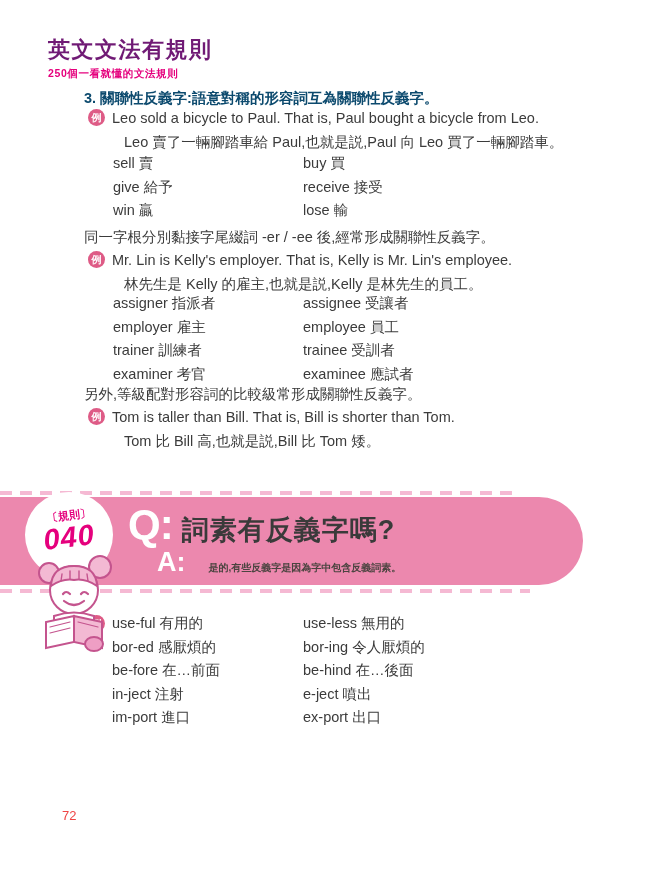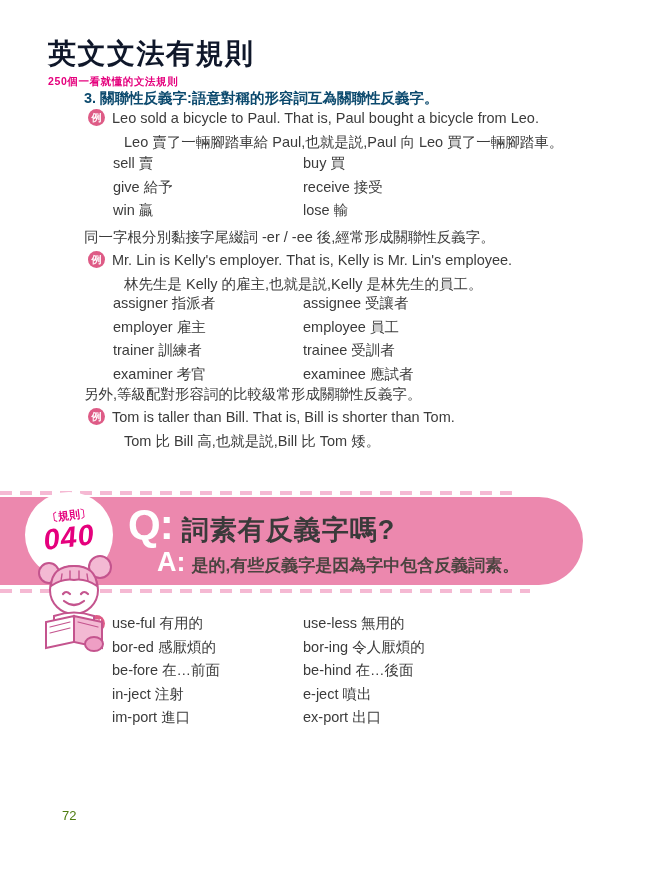--- a/index.html
+++ b/index.html
@@ -3,21 +3,21 @@
 <meta charset="utf-8">
 <style>
   * { margin:0; padding:0; box-sizing:border-box; }
   html,body { background:#ffffff; }
   .page {
     position:relative; width:650px; height:871px; background:#ffffff;
     font-family:"Liberation Sans", sans-serif; color:#3b3b3b; overflow:hidden;
   }
   
   .header { position:absolute; left:48px; top:35px; }
-  .book-title { font-size:28px; font-weight:bold; color:#0f172a; letter-spacing:1.5px; }
+  .book-title { font-size:22px; font-weight:bold; color:#701a75; letter-spacing:1.5px; }
   .book-sub { font-size:10.5px; font-weight:bold; color:#e5007d; letter-spacing:0.6px; margin-top:2px; }
 
   
   .sec-heading {
     position:absolute; left:84px; top:89px;
     font-size:14.5px; font-weight:bold; color:#0c4a6e; white-space:nowrap;
   }
 
   
   .example { position:absolute; left:88px; font-size:14.5px; line-height:23.5px; white-space:nowrap; }
@@ -55,25 +55,25 @@
   .bubble-number { font-size:29px; font-weight:bold; font-style:italic; color:#e5007d; transform:rotate(-7deg); margin-top:-2px; letter-spacing:1px; }
   .tail-dash { position:absolute; width:3px; height:9px; background:#ffffff; border-radius:2px; z-index:3; }
   .td1 { left:53px; top:576px; transform:rotate(14deg); }
   .td2 { left:58px; top:590px; transform:rotate(14deg); background:#f5b9d3; }
 
   .q-row { position:absolute; left:128px; top:501px; display:flex; align-items:baseline; z-index:2; }
   .q-label { font-size:42px; font-weight:bold; color:#ffffff; letter-spacing:-1px; }
   .q-text { font-size:27px; font-weight:bold; color:#3a3a3a; margin-left:9px; letter-spacing:1px; white-space:nowrap; }
   .a-row { position:absolute; left:157px; top:547px; display:flex; align-items:baseline; z-index:2; }
   .a-label { font-size:27px; font-weight:bold; color:#ffffff; }
-  .a-text { font-size:17px; font-weight:600; color:#4b4440; margin-left:6px; white-space:nowrap; }
+  .a-text { font-size:10px; font-weight:600; color:#4b4440; margin-left:23px; white-space:nowrap; }
 
   .girl { position:absolute; left:32px; top:554px; z-index:4; }
 
-  .page-num { position:absolute; left:62px; top:808px; font-size:13px; color:#4d7c0f; }
+  .page-num { position:absolute; left:62px; top:808px; font-size:13px; color:#ef4444; }
 </style>
 </head>
 <body>
 
 <div class="page">
 
   <div class="header">
     <div class="book-title">英文文法有規則</div>
     <div class="book-sub">250個一看就懂的文法規則</div>
   </div>

